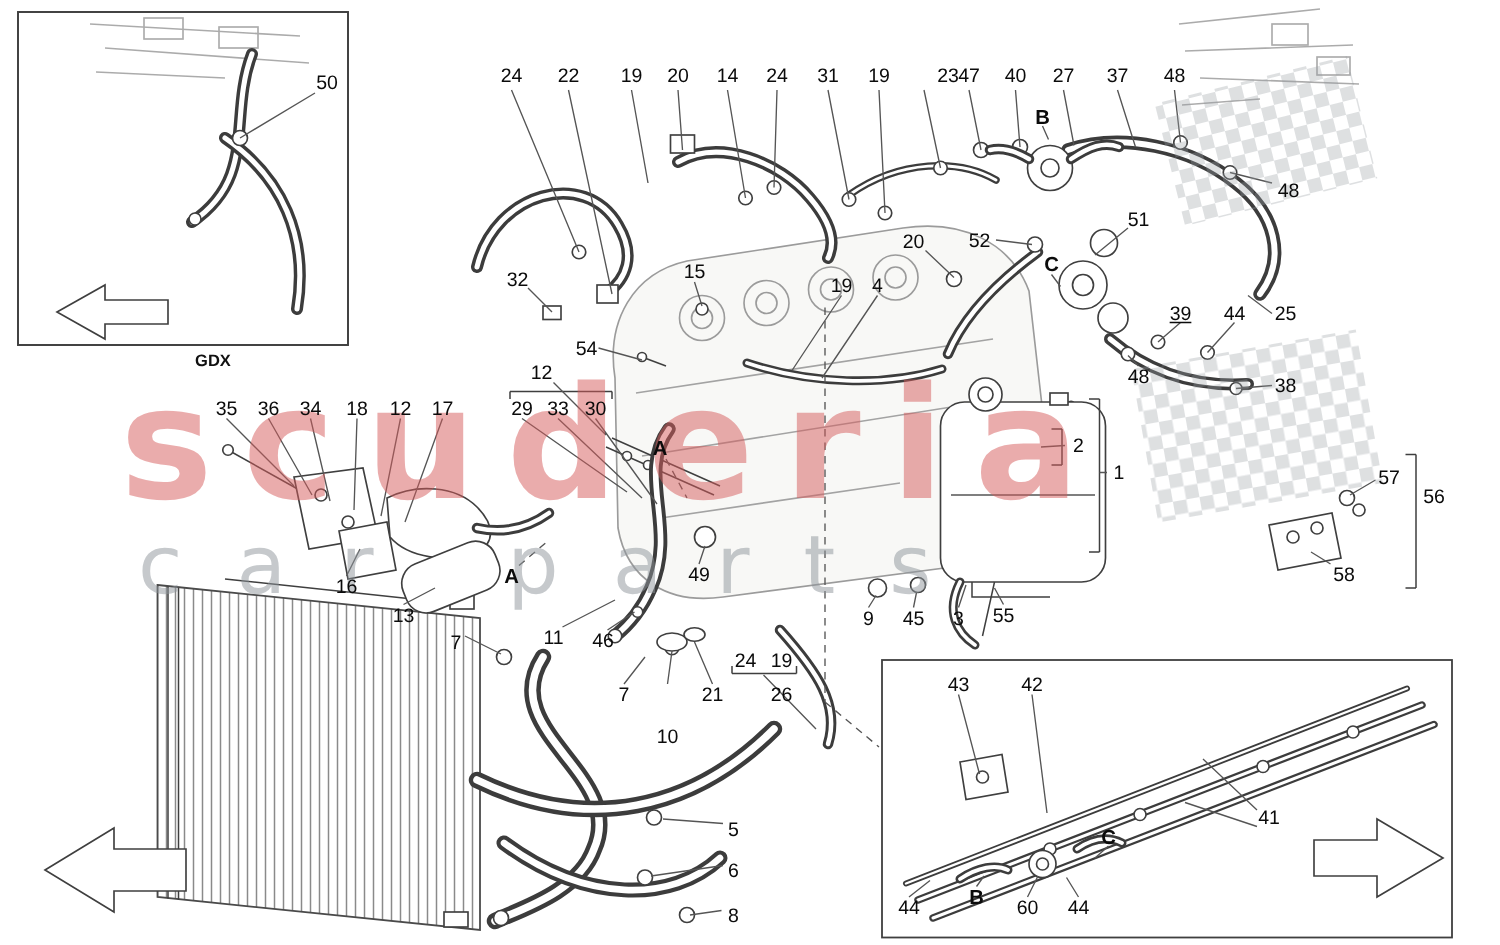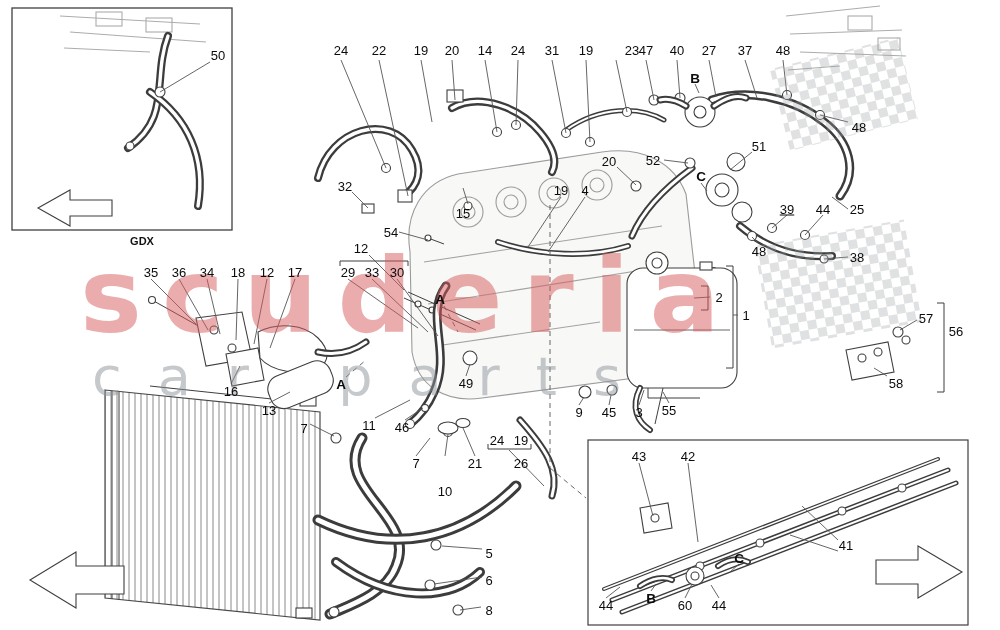--- a/index.html
+++ b/index.html
@@ -295,21 +295,21 @@
       <span class="callout" style="left: 677px; top: 50px;">40</span>
       <span class="callout" style="left: 709px; top: 50px;">27</span>
       <span class="callout" style="left: 745px; top: 50px;">37</span>
       <span class="callout" style="left: 783px; top: 50px;">48</span>
       <span class="callout bold" style="left: 695px; top: 78px;">B</span>
       <span class="callout" style="left: 859px; top: 127px;">48</span>
       <span class="callout" style="left: 759px; top: 146px;">51</span>
       <span class="callout" style="left: 653px; top: 160px;">52</span>
       <span class="callout" style="left: 609px; top: 161px;">20</span>
       <span class="callout bold" style="left: 701px; top: 176px;">C</span>
-      <span class="callout" style="left: 463px; top: 181px; margin-top: 32px;">15</span>
+      <span class="callout" style="left: 463px; top: 181px;">15</span>
       <span class="callout" style="left: 345px; top: 186px;">32</span>
       <span class="callout" style="left: 561px; top: 190px;">19</span>
       <span class="callout" style="left: 585px; top: 190px;">4</span>
       <span class="callout" style="left: 857px; top: 209px;">25</span>
       <span class="callout" style="left: 787px; top: 209px; text-decoration: underline;">39</span>
       <span class="callout" style="left: 823px; top: 209px;">44</span>
       <span class="callout" style="left: 391px; top: 232px;">54</span>
       <span class="callout" style="left: 361px; top: 248px;">12</span>
       <span class="callout" style="left: 759px; top: 251px;">48</span>
       <span class="callout" style="left: 857px; top: 257px;">38</span>

